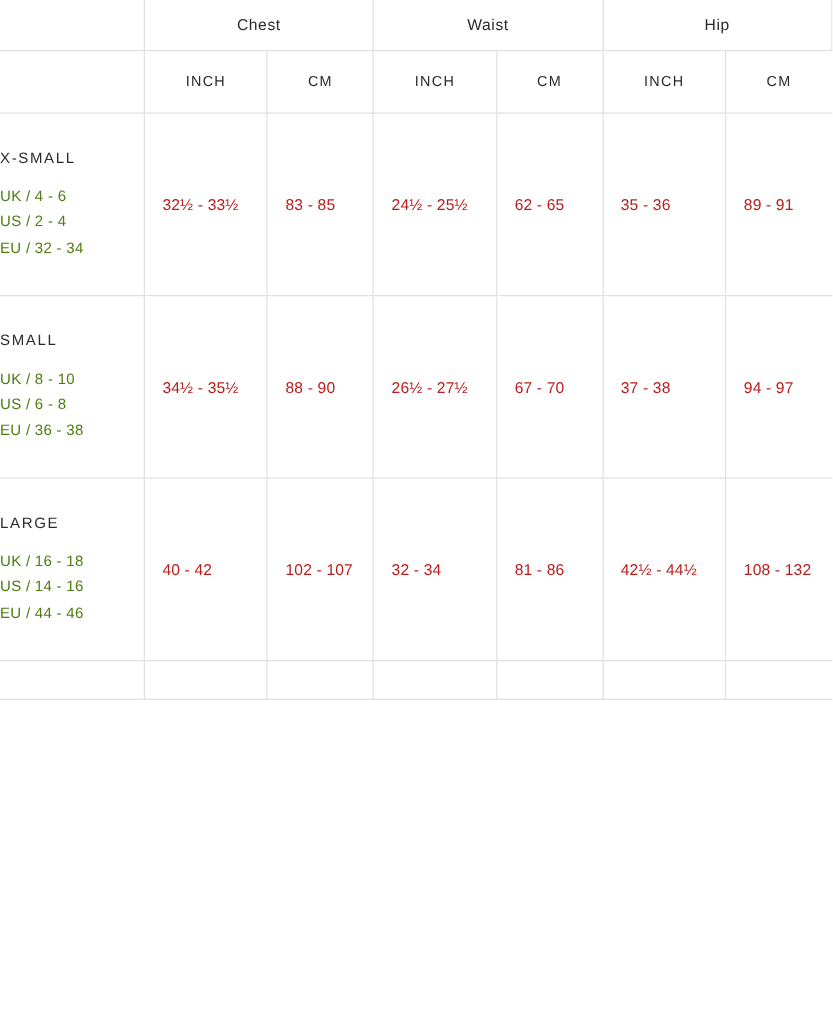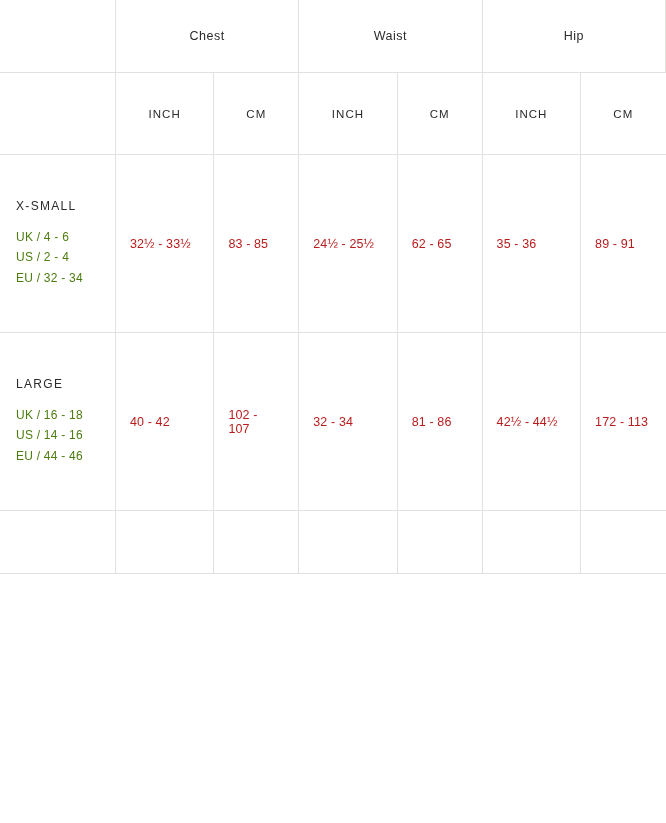--- a/index.html
+++ b/index.html
@@ -28,21 +28,21 @@
   table.size-table col.c-m2    { width: 75px; }
   table.size-table col.c-m3    { width: 87px; }
   table.size-table col.c-m4    { width: 75px; }
   table.size-table col.c-m5    { width: 87px; }
   table.size-table col.c-m6    { width: 75px; }
 
   
   table.size-table th,
   table.size-table td {
     border-right: 1px solid #e3e1dd;
-    padding: 16px;
+    padding: 0;
     vertical-align: middle;
     text-align: left;
     font-weight: normal;
   }
   table.size-table th:last-child,
   table.size-table td:last-child {
     border-right: none;
   }
 
   
@@ -145,35 +145,49 @@
           <div class="size-region">EU / 32 - 34</div>
         </td>
         <td class="val">32½ - 33½</td>
         <td class="val">83 - 85</td>
         <td class="val">24½ - 25½</td>
         <td class="val">62 - 65</td>
         <td class="val">35 - 36</td>
         <td class="val">89 - 91</td>
       </tr>
 
+      <tr class="size-row">
+        <td class="size-cell">
+          <div class="size-name">SMALL</div>
+          <div class="size-region">UK / 8 - 10</div>
+          <div class="size-region">US / 6 - 8</div>
+          <div class="size-region">EU / 36 - 38</div>
+        </td>
+        <td class="val">34½ - 35½</td>
+        <td class="val">88 - 90</td>
+        <td class="val">26½ - 27½</td>
+        <td class="val">67 - 70</td>
+        <td class="val">37 - 38</td>
+        <td class="val">94 - 97</td>
+      </tr>
 
 
       <tr class="size-row">
         <td class="size-cell">
           <div class="size-name">LARGE</div>
           <div class="size-region">UK / 16 - 18</div>
           <div class="size-region">US / 14 - 16</div>
           <div class="size-region">EU / 44 - 46</div>
         </td>
         <td class="val">40 - 42</td>
         <td class="val">102 - 107</td>
         <td class="val">32 - 34</td>
         <td class="val">81 - 86</td>
         <td class="val">42½ - 44½</td>
-        <td class="val">172 - 113</td>
+        <td class="val">108 - 132</td>
       </tr>
 
 
       <tr class="size-row partial">
         <td class="size-cell"></td>
         <td class="val"></td>
         <td class="val"></td>
         <td class="val"></td>
         <td class="val"></td>
         <td class="val"></td>

